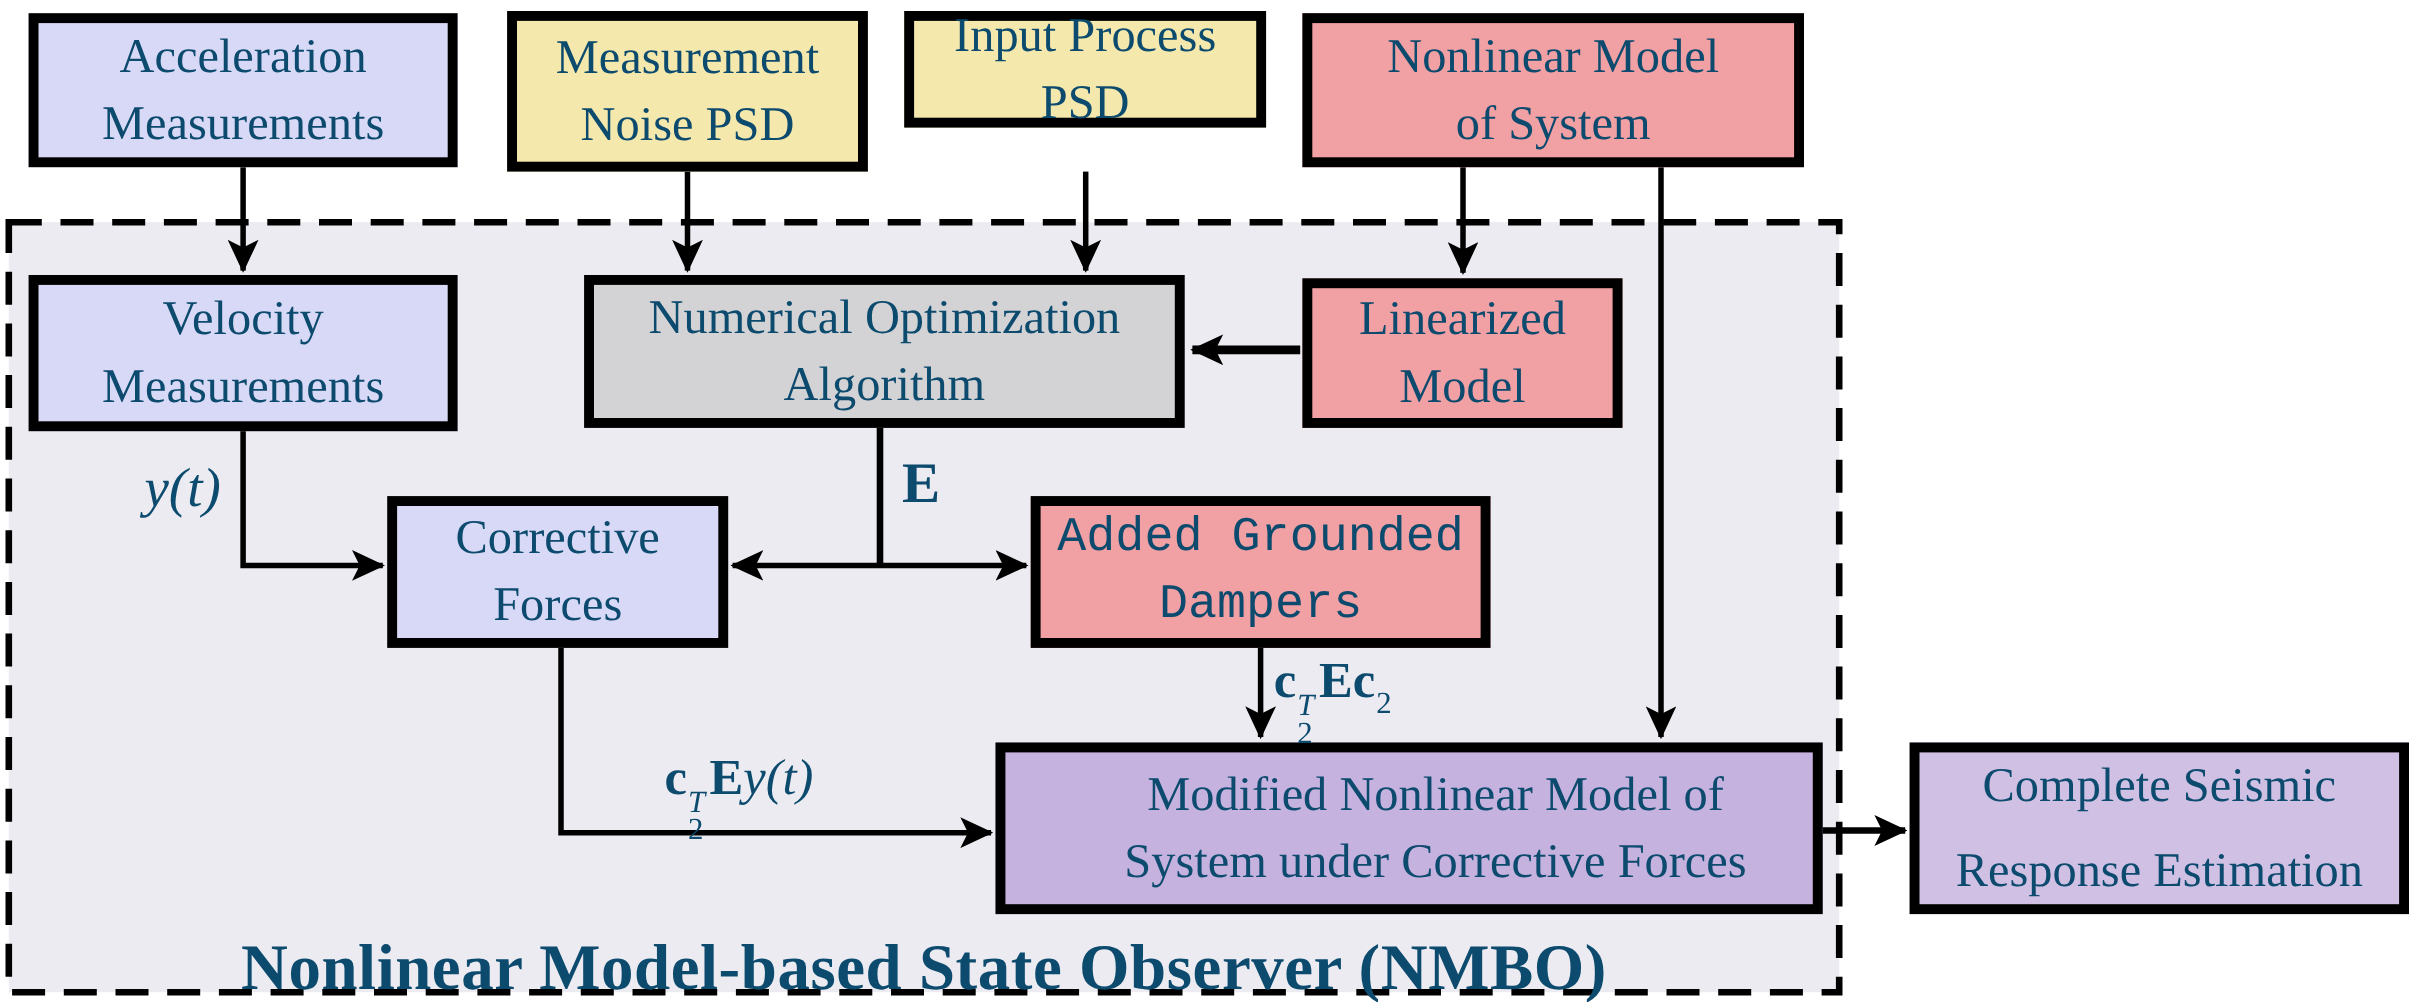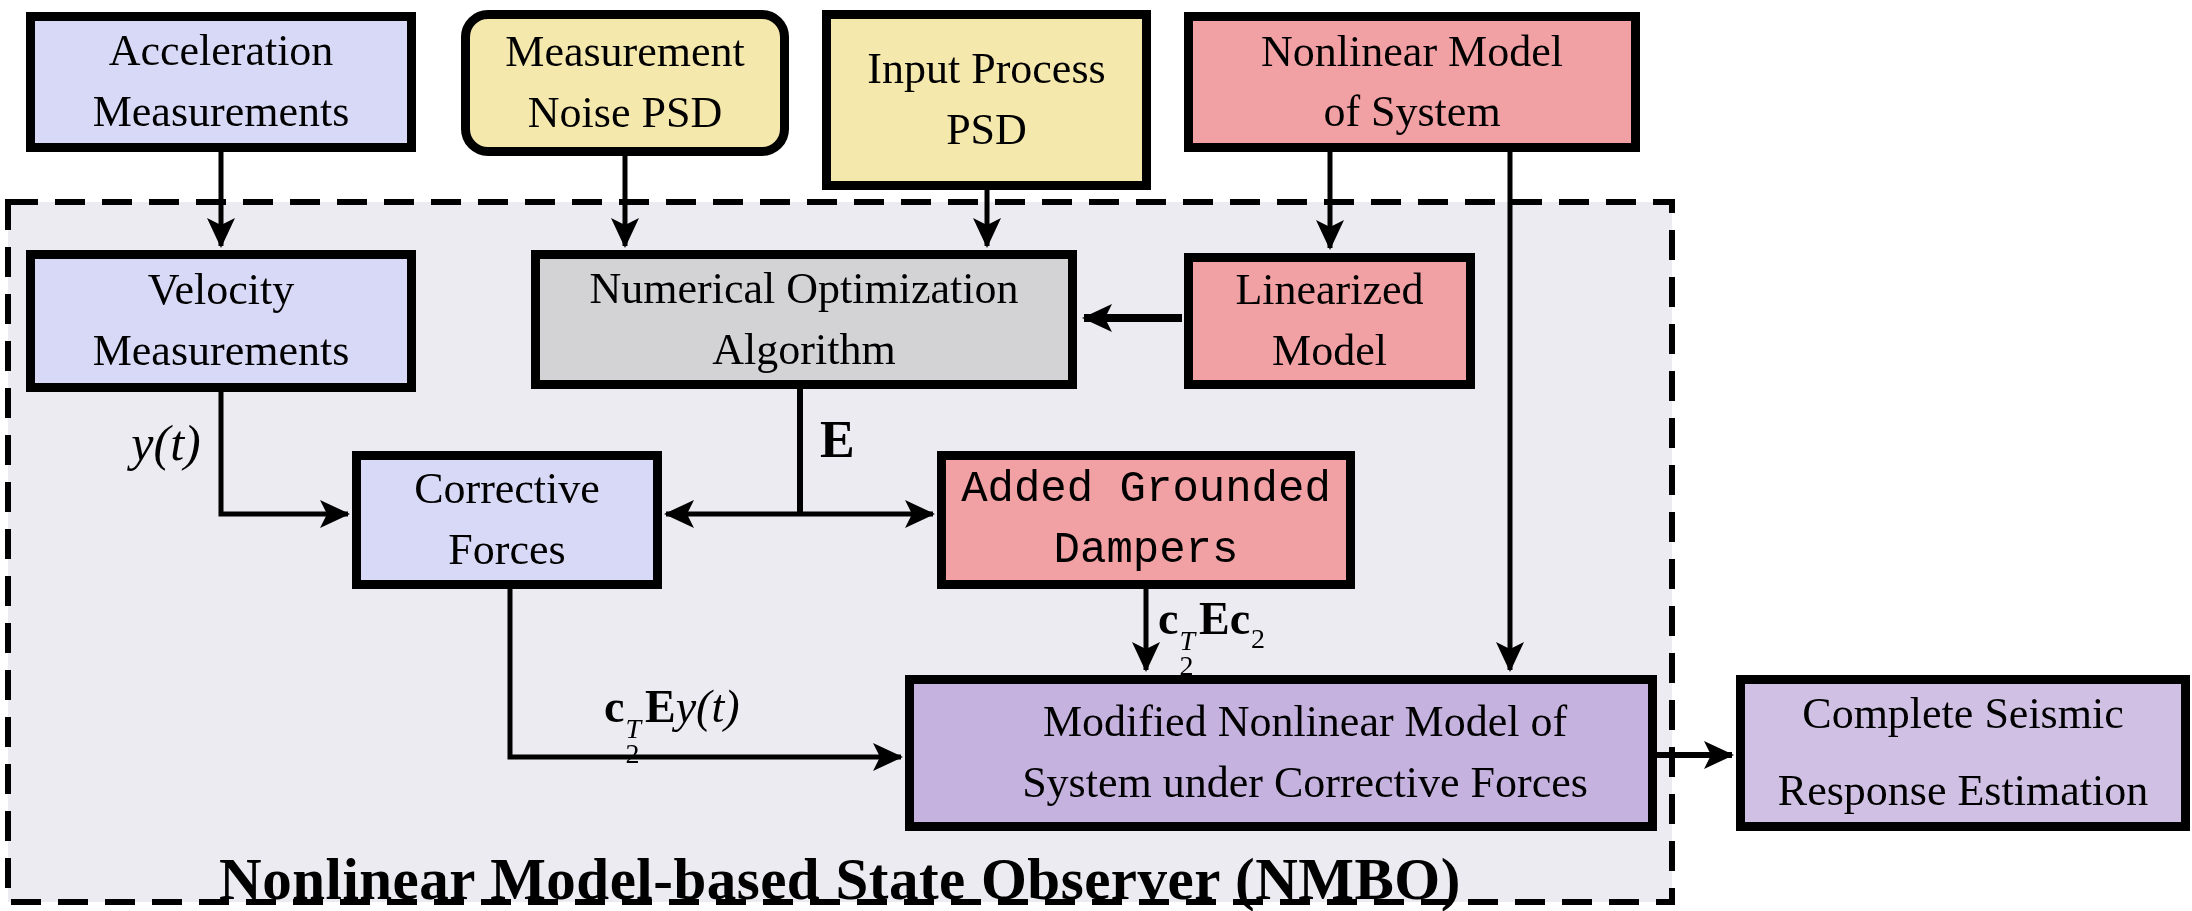--- a/index.html
+++ b/index.html
@@ -2,21 +2,21 @@
 <html><head>
 <meta charset="utf-8">
 <style>
   html, body { margin: 0; padding: 0; background: #ffffff; }
   #stage {
     position: relative;
     width: 2192px;
     height: 911px;
     background: #ffffff;
     font-family: "Liberation Serif", "DejaVu Serif", serif;
-    color: #000000;
+    color: #0c4a6e;
     overflow: hidden;
   }
   #wires { position: absolute; left: 0; top: 0; width: 2192px; height: 911px; }
 
   .box {
     position: absolute;
     border: 9px solid #000;
     box-sizing: border-box;
     display: flex;
     flex-direction: column;
@@ -24,21 +24,21 @@
     justify-content: center;
     text-align: center;
     font-size: 44px;
     line-height: 1.38;
     white-space: nowrap;
   }
 
   
   .b-accel      { left: 26px;   top: 12px;  width: 390px; height: 140px; }
   .b-noise      { left: 461px;  top: 10px;  width: 328px; height: 146px; }
-  .b-input      { left: 822px;  top: 10px;  width: 329px; height: 180px; }
+  .b-input      { left: 822px;  top: 10px;  width: 329px; height: 106px; }
   .b-nonlinear  { left: 1184px; top: 12px;  width: 456px; height: 140px; }
   .b-velocity   { left: 26px;   top: 250px; width: 390px; height: 142px; }
   .b-numopt     { left: 531px;  top: 250px; width: 546px; height: 139px; }
   .b-linearized { left: 1184px; top: 253px; width: 291px; height: 136px; }
   .b-corrective { left: 352px;  top: 451px; width: 310px; height: 138px; }
   .b-dampers    { left: 937px;  top: 451px; width: 418px; height: 138px; }
   .b-modified   { left: 905px;  top: 675px; width: 752px; height: 156px; }
   .b-complete   { left: 1736px; top: 675px; width: 454px; height: 156px; }
 
   .region-caption {
@@ -108,31 +108,31 @@
     <polyline points="510,587 510,757 901,757" fill="none" stroke="#000" stroke-width="5" marker-end="url(#ah)"></polyline>
 
     <line x1="1655" y1="755" x2="1732" y2="755" stroke="#000" stroke-width="6" marker-end="url(#ah)"></line>
   </svg>
 
   <div class="box b-accel" style="background: rgb(216, 217, 246);">
     <span>Acceleration</span>
     <span>Measurements</span>
   </div>
 
-  <div class="box b-noise" style="background: rgb(245, 232, 173); border-radius: 27px;">
+  <div class="box b-noise" style="background: rgb(245, 232, 173);">
     <span>Measurement</span>
     <span>Noise PSD</span>
   </div>
 
   <div class="box b-input" style="background: rgb(245, 232, 173);">
     <span>Input Process</span>
     <span>PSD</span>
   </div>
 
-  <div class="box b-nonlinear" style="background: rgb(241, 160, 164); justify-content: flex-end;">
+  <div class="box b-nonlinear" style="background: rgb(241, 160, 164);">
     <span>Nonlinear Model</span>
     <span>of System</span>
   </div>
 
   <div class="box b-velocity" style="background: rgb(216, 217, 246);">
     <span>Velocity</span>
     <span>Measurements</span>
   </div>
 
   <div class="box b-numopt" style="background: rgb(211, 211, 213);">

